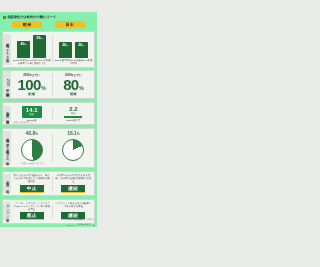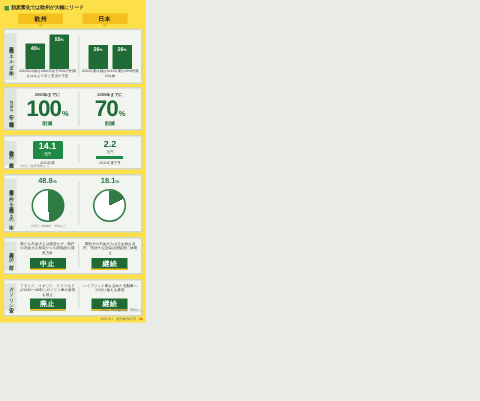--- a/index.html
+++ b/index.html
@@ -3,21 +3,21 @@
 <meta charset="utf-8">
 <style>
   html,body{margin:0;padding:0;}
   body{
     width:97px;height:267px;
     background:#e9ebe6;
     font-family:"Liberation Sans","DejaVu Sans",sans-serif;
     overflow:hidden;
     position:relative;
   }
-  .sheet{width:97px;height:215px;position:relative;background:#fde047;}
+  .sheet{width:97px;height:215px;position:relative;background:#86efac;margin-top:12px;}
 
   
   .headline{
     display:flex;align-items:center;gap:1.5px;
     padding:3px 2px 1px 3px;
   }
   .headline .sq{
     width:3px;height:3px;background:#3f8f52;flex:0 0 auto;
   }
   .headline .txt{
@@ -222,21 +222,21 @@
         <div class="bignum">
           <span class="n">100</span>
           <span class="u">%</span>
         </div>
         <div class="redu">削減</div>
       </div>
       <div class="divider"></div>
       <div class="half">
         <div class="cap">2050年までに</div>
         <div class="bignum">
-          <span class="n">70</span>
+          <span class="n">80</span>
           <span class="u">%</span>
         </div>
         <div class="redu">削減</div>
       </div>
     </div>
   </div>
 
   <div class="card s3">
     <div class="vlabel">
       <span>脱炭素への投資額</span>

